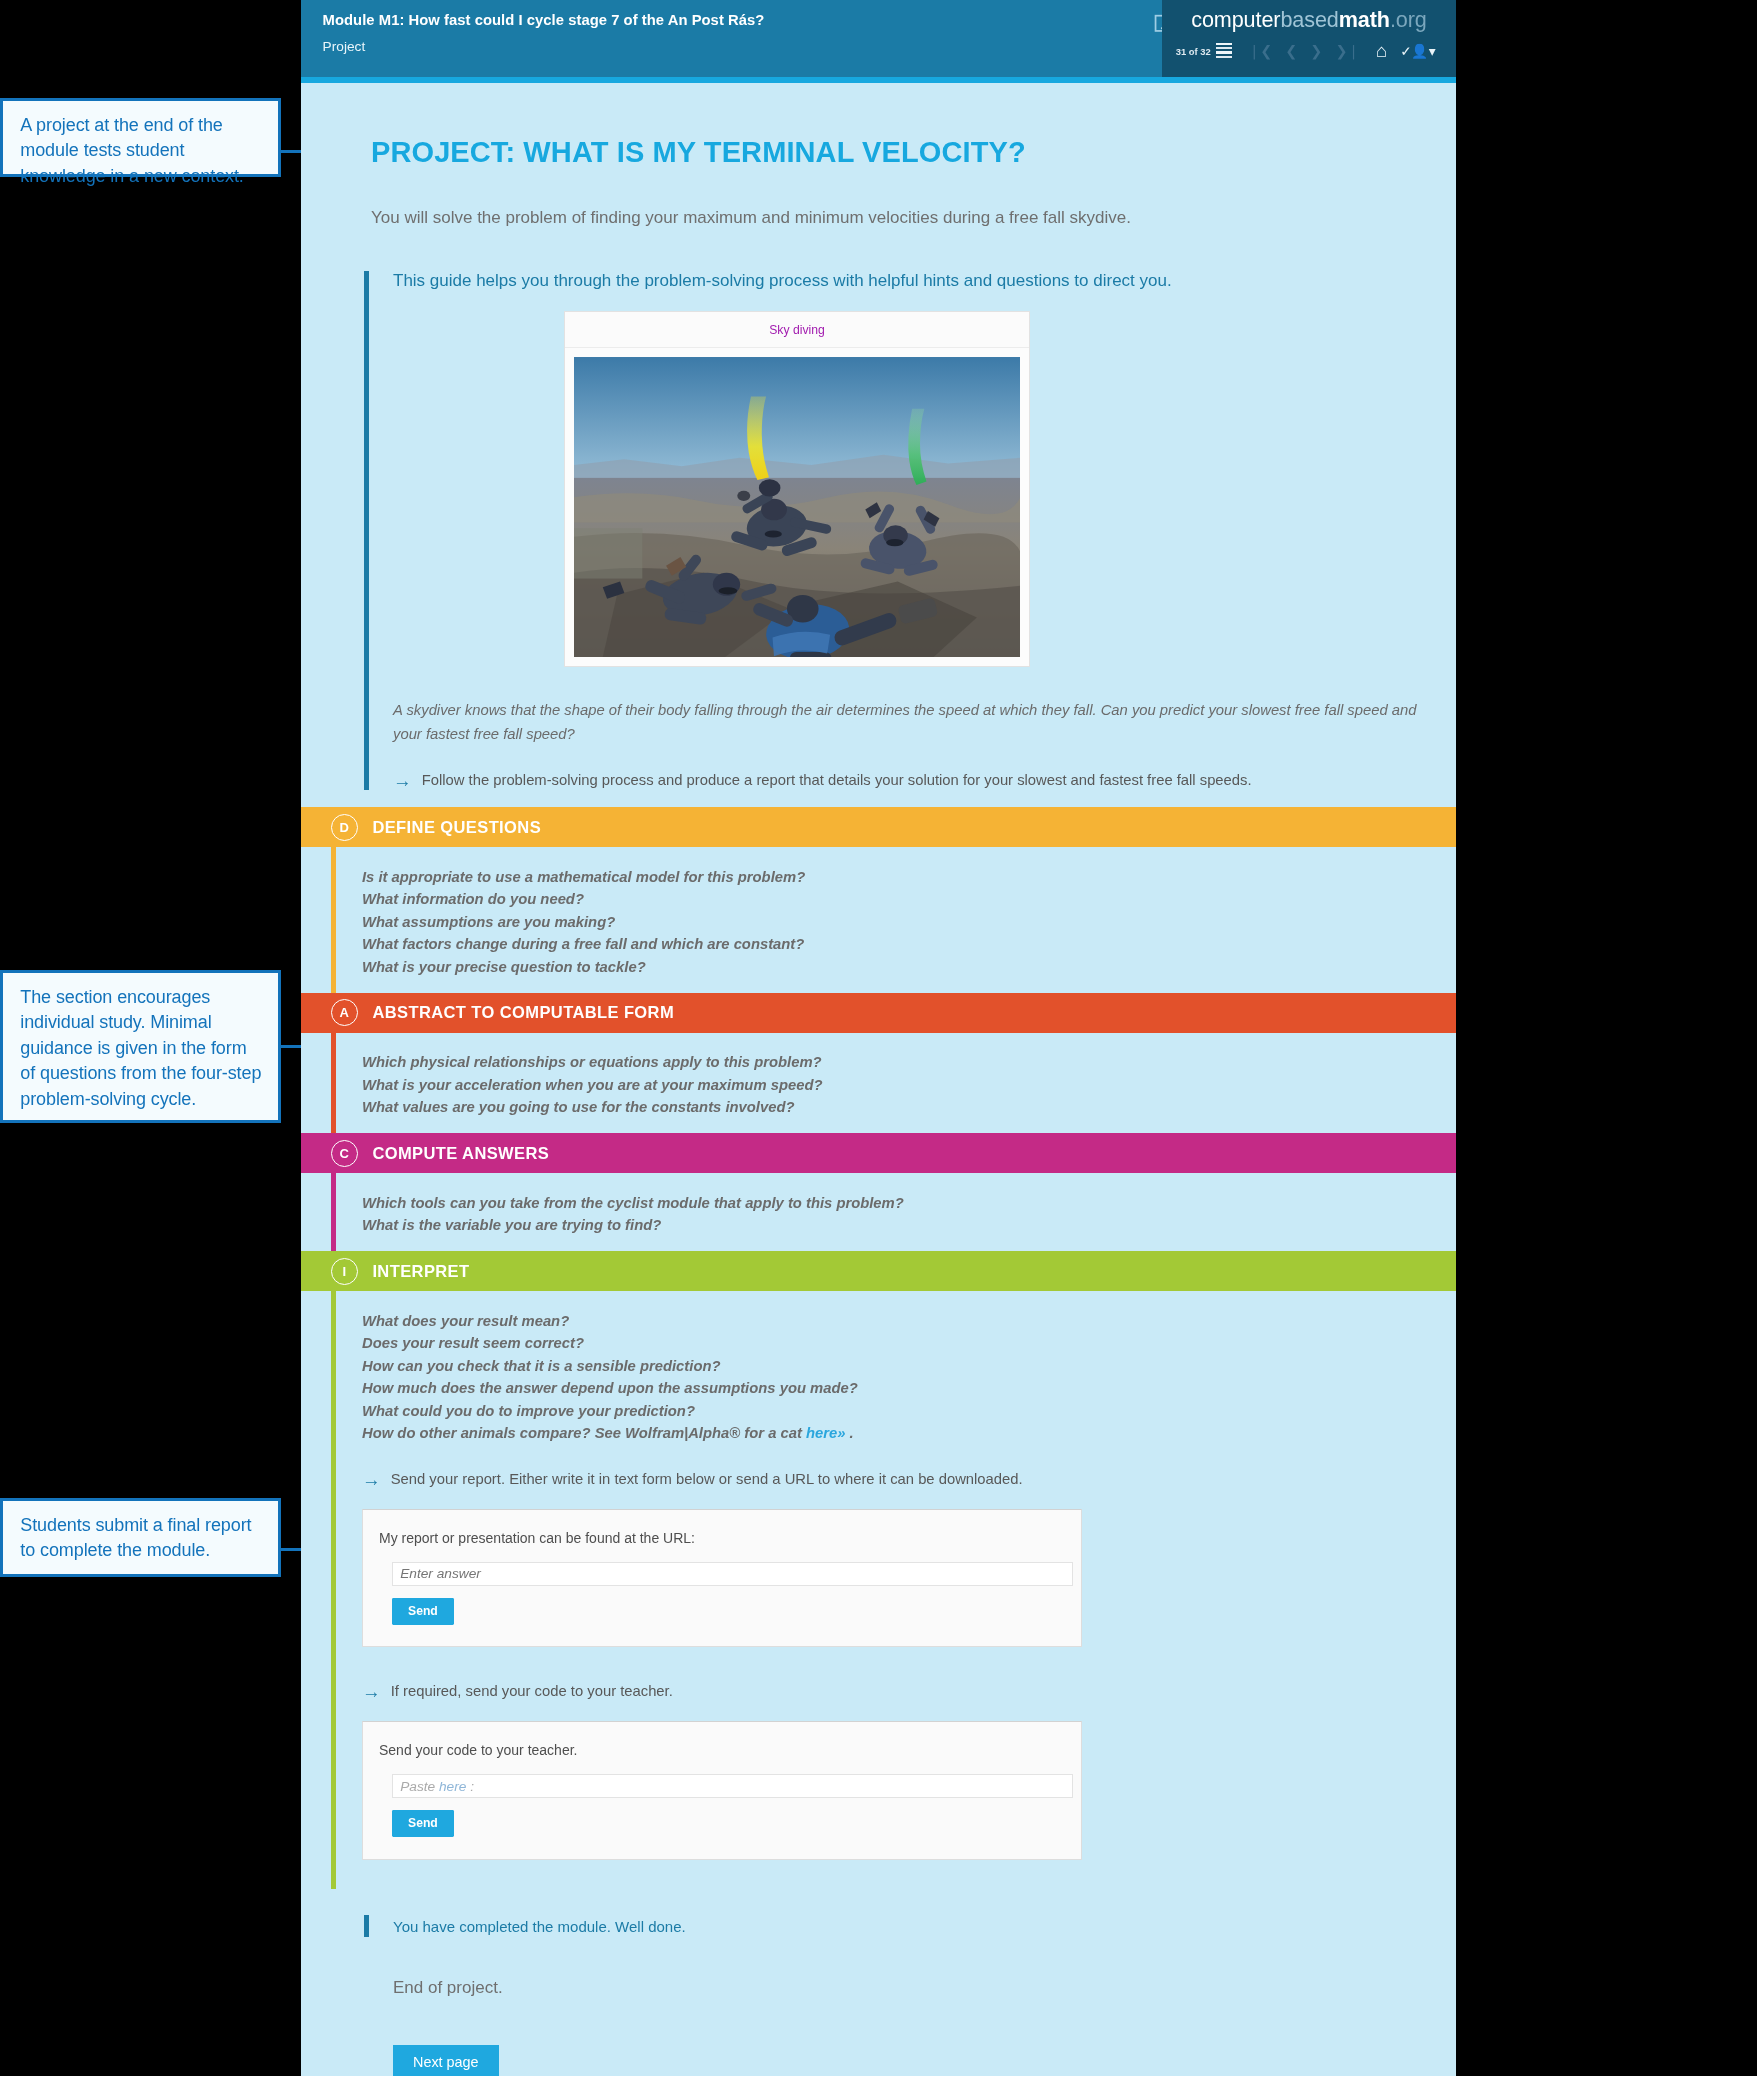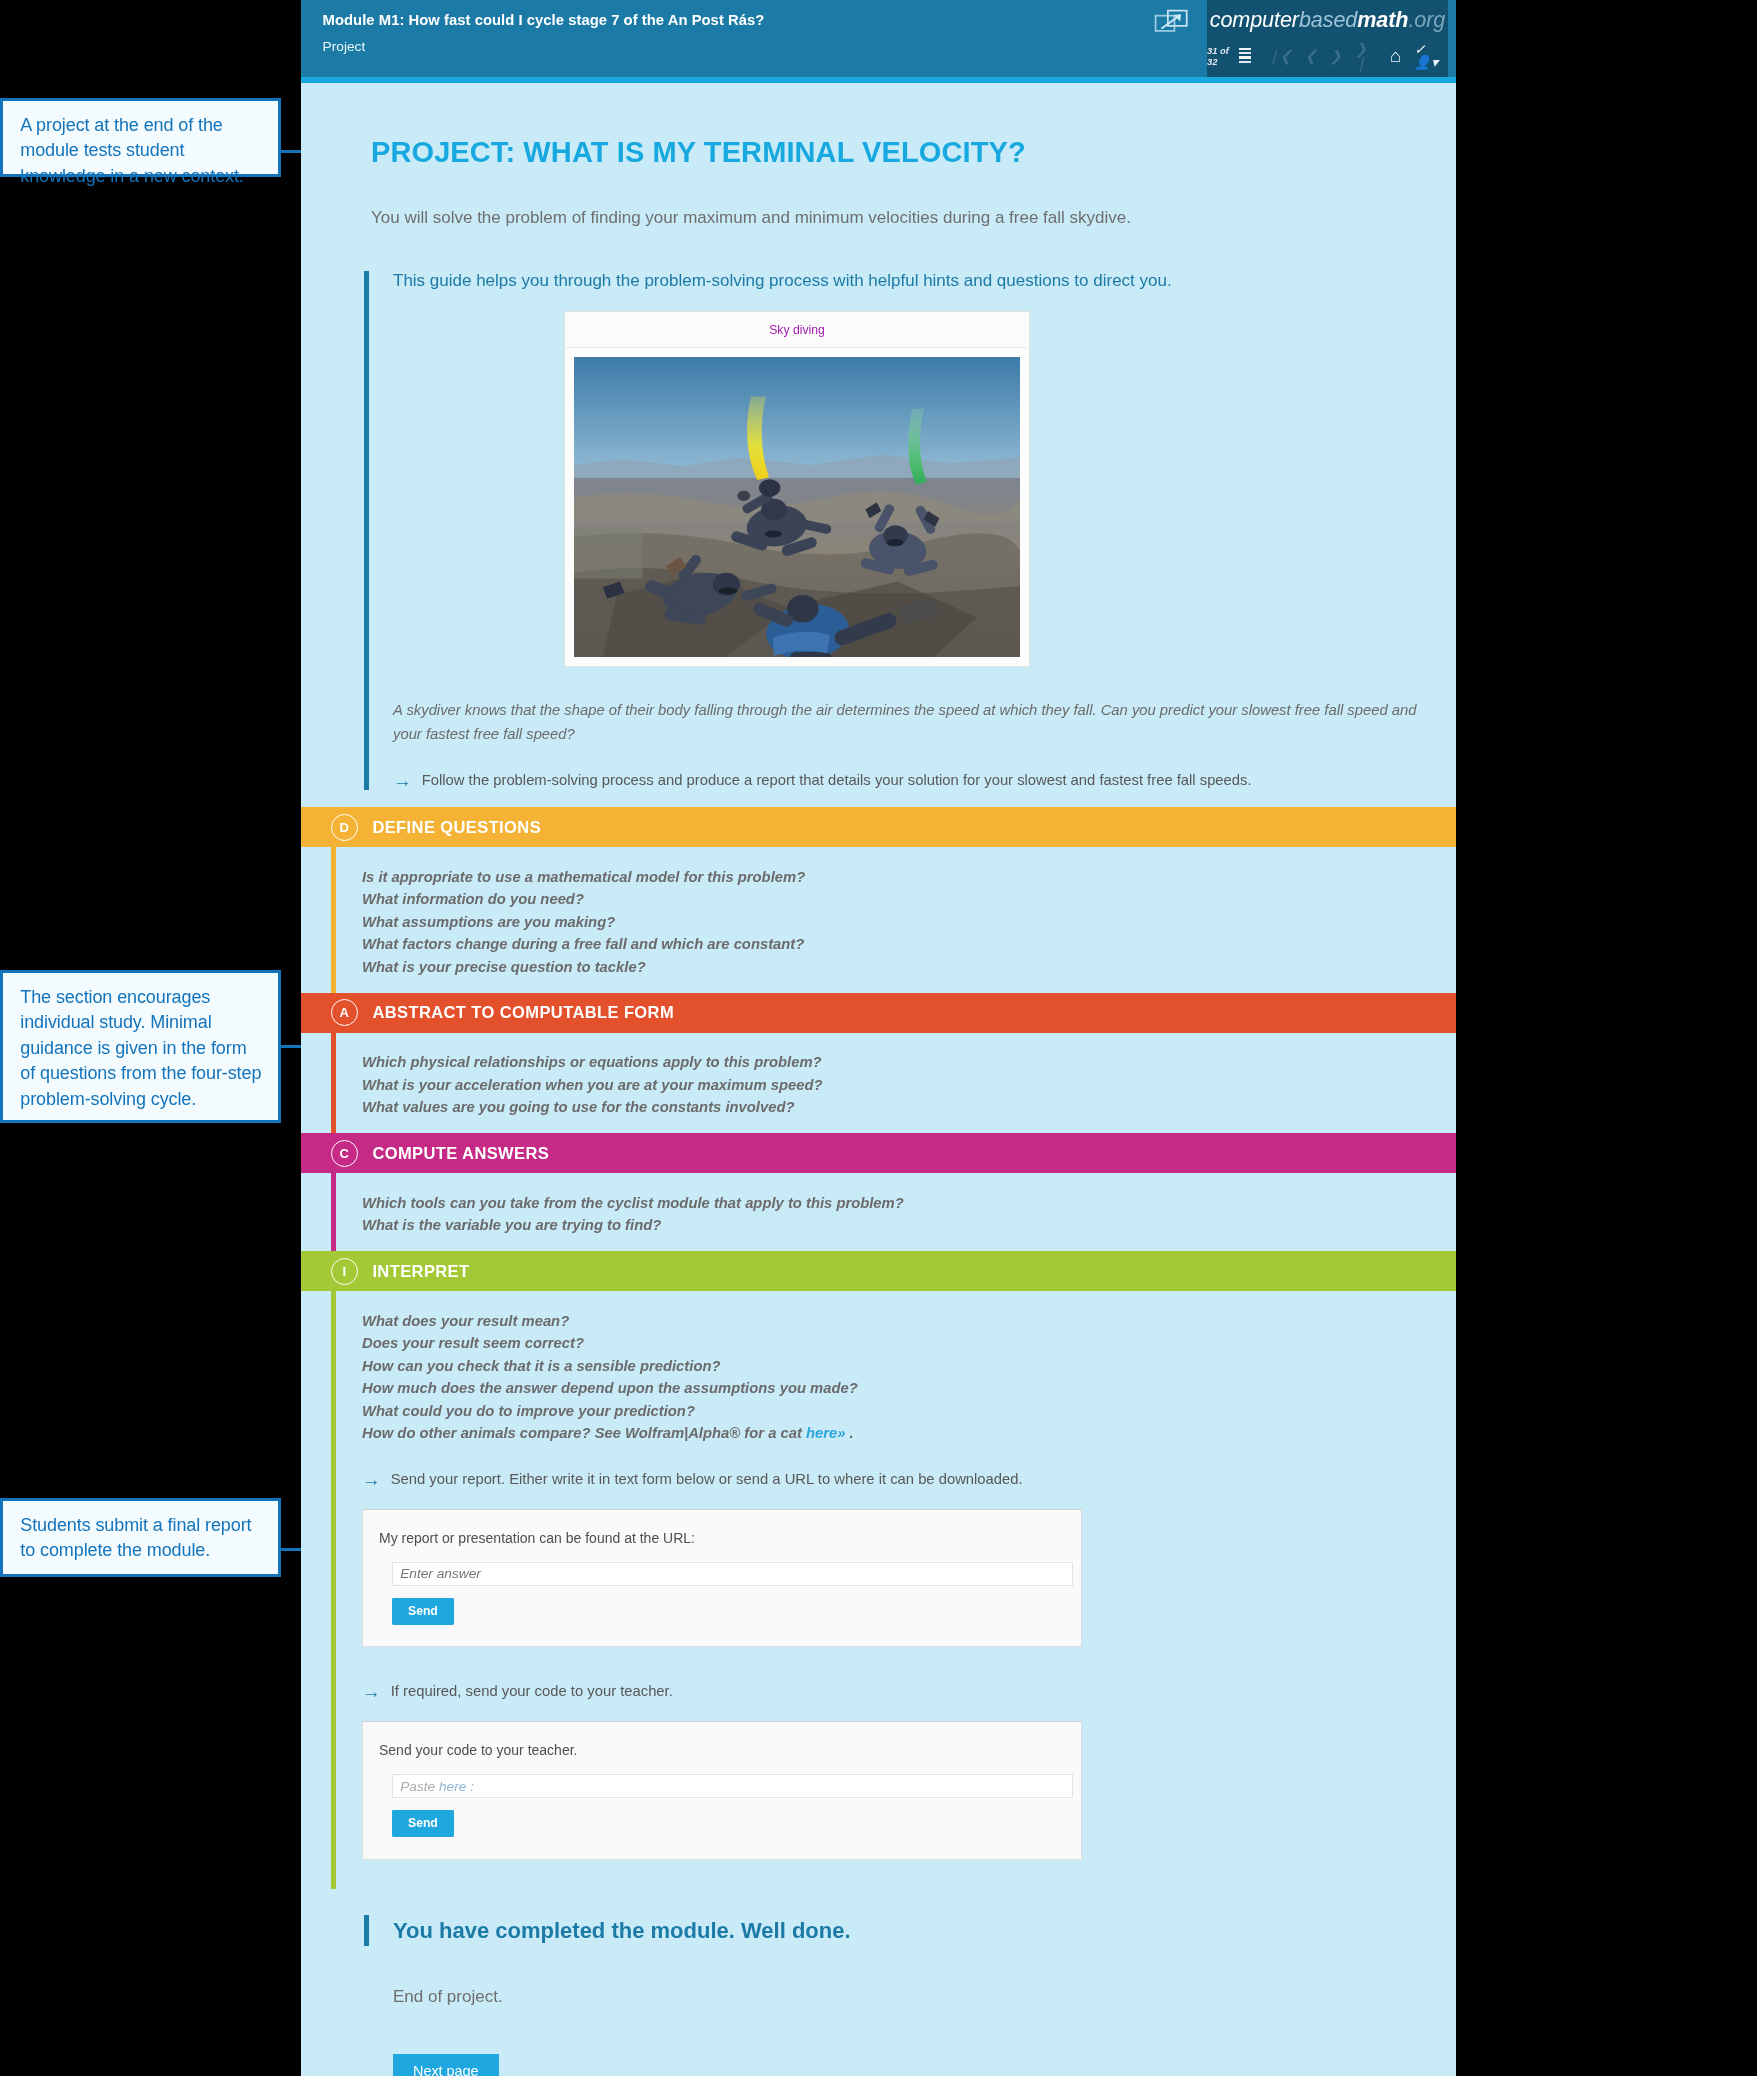--- a/index.html
+++ b/index.html
@@ -52,23 +52,22 @@
 
   
   .topbar { position: relative; width: 100%; height: 77px; background: #1b7ba6; }
   .topbar-left { position: absolute; left: 21.6px; top: 10px; color: #fff; }
   .topbar-title { font-size: 14.8px; font-weight: bold; line-height: 1.45; letter-spacing: 0.04px;}
   .topbar-sub { font-size: 13.7px; font-weight: normal; margin-top: 7.2px; color: #eaf6fb;}
   .popout-icon {
     position: absolute; left: 853px; top: 7.2px; width: 35px; height: 29px;
   }
   .topbar-right {
-    position: absolute; right: 8px; top: 0; width: 241px; height: 77px;
+    position: absolute; right: 0; top: 0; width: 294px; height: 77px;
     background: #12516f;
-    font-style: italic;
   }
   .brand {
     position: absolute; left: 0; right: 0; top: 7.2px;
     text-align: center; font-size: 21.6px; letter-spacing: -0.1px;
     white-space: nowrap;
   }
   .brand .b1 { color:#ffffff; }
   .brand .b2 { color:#9fc4d6; }
   .brand .b3 { color:#ffffff; font-weight:bold; }
   .brand .b4 { color:#7ba7bd; }
@@ -214,21 +213,21 @@
 
   .done-block {
     position: relative;
     margin: 29px 0 0 63px;
     padding-left: 29px;
   }
   .done-block::before {
     content:""; position:absolute; left:0; top:-2.9px; bottom:-2.9px;
     width: 5px; background:#1b7ba6;
   }
-  .done-text { color:#1b7ba6; font-size: 22px; font-weight: bold; }
+  .done-text { color:#1b7ba6; font-size: 15px; }
   .endline { color:#6f6f6f; font-size:17px; margin: 43px 0 0 92px; }
   .btn-next {
     margin: 47px 0 0 92px;
     background:#1fa8df; color:#fff; border:none;
     font-size: 14.4px; padding: 9.4px 20px; cursor:pointer;
     font-family: "Liberation Sans", sans-serif;
   }
 </style>
 </head>
 <body>

